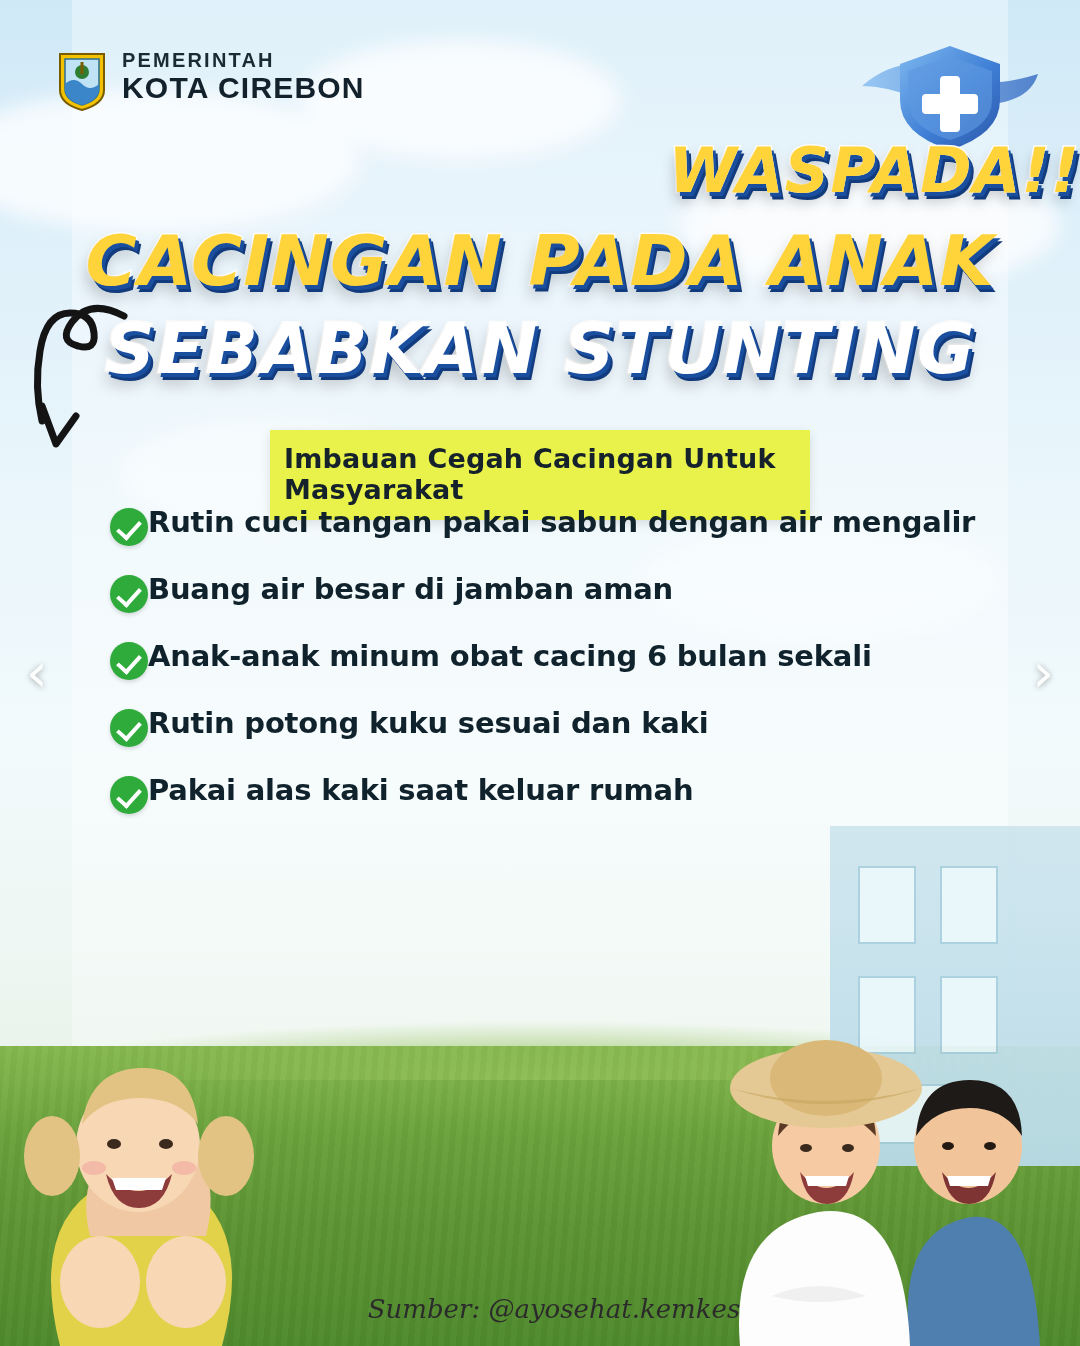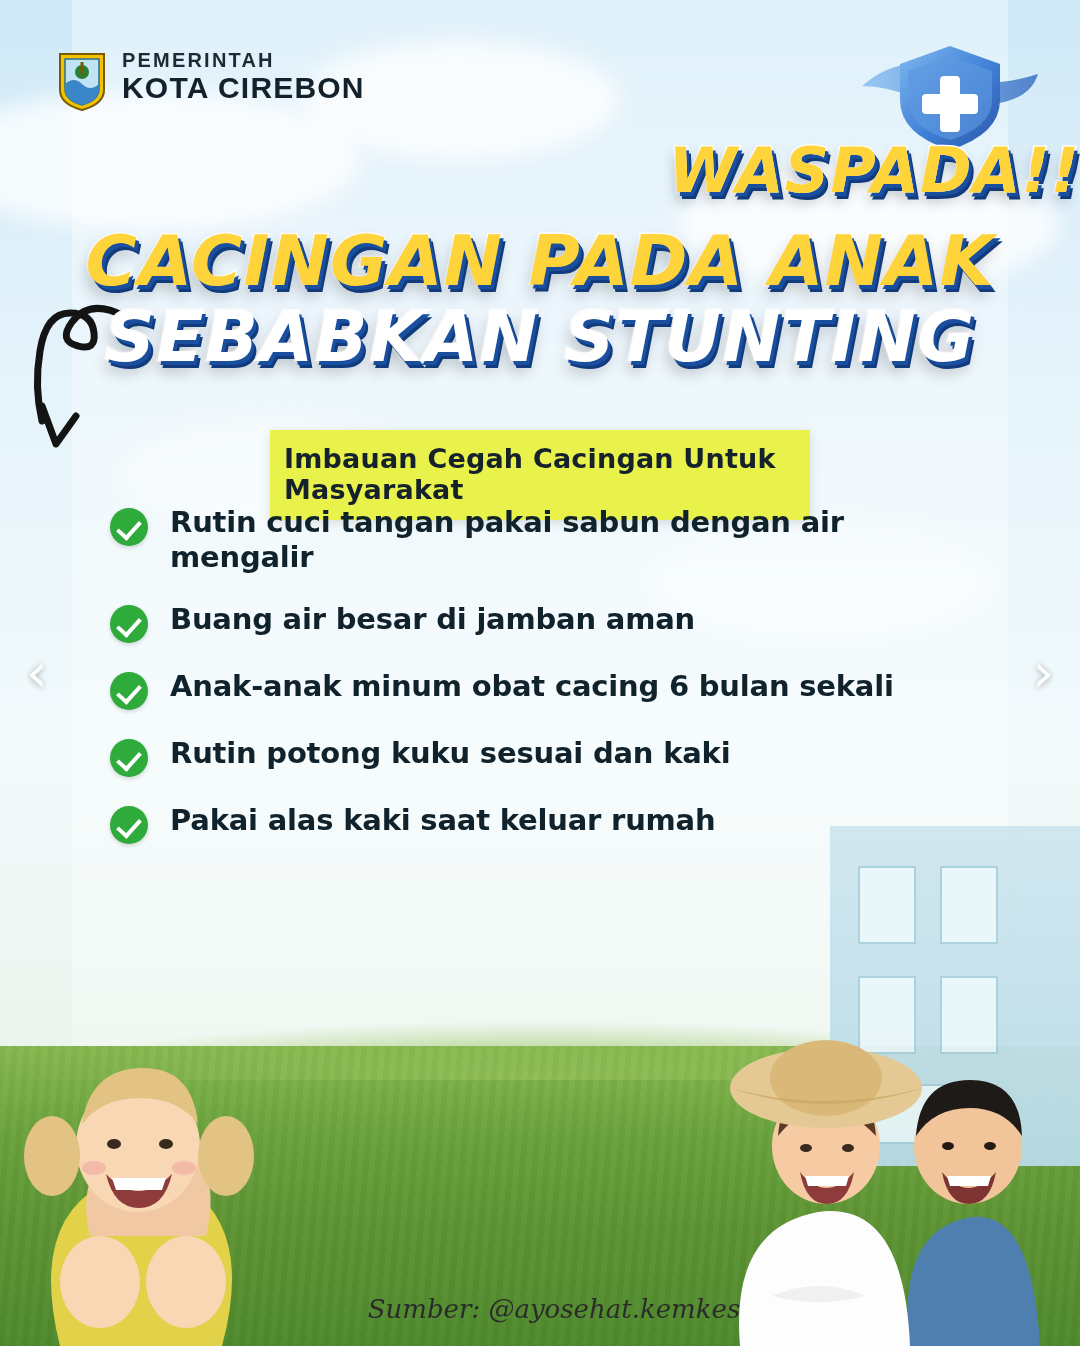--- a/index.html
+++ b/index.html
@@ -87,21 +87,21 @@
     color: #ffd43b;
     -webkit-text-stroke: 3px #ffffff;
     text-shadow:
       3px 4px 0 #1a4fa0,
       5px 7px 0 #123b7d,
       0 10px 16px rgba(0,0,0,.25);
     paint-order: stroke fill;
   }
   .hl3 {
     font-size: 70px;
-    margin-top: 6px;
+    margin-top: 18px;
     color: #ffffff;
     -webkit-text-stroke: 3px #ffffff;
     text-shadow:
       3px 4px 0 #1a4fa0,
       5px 7px 0 #123b7d,
       0 10px 16px rgba(0,0,0,.25);
     paint-order: stroke fill;
   }
 
   
@@ -115,21 +115,21 @@
   .ribbon span {
     font-size: 27px; font-weight: 800; color: #15212b; letter-spacing: .2px;
     font-family: "DejaVu Sans", sans-serif;
   }
 
   
   .list {
     position: absolute; top: 505px; left: 110px; width: 880px; z-index: 10;
   }
   .item {
-    display: flex; align-items: flex-start; gap: 22px; margin-bottom: 26px;
+    display: flex; align-items: flex-start; margin-bottom: 26px;
   }
   .check {
     flex: 0 0 auto;
     width: 38px; height: 38px; border-radius: 50%;
     background: #2eab3a;
     position: relative;
     margin-top: 3px;
     box-shadow: 0 2px 4px rgba(0,0,0,.15);
   }
   .check::after {

